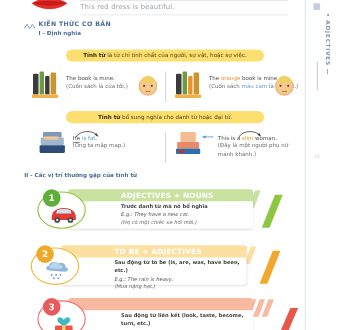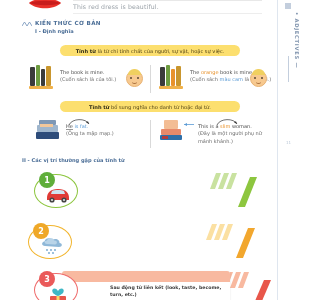--- a/index.html
+++ b/index.html
@@ -285,40 +285,58 @@
 
   <div class="sec2">II - Các vị trí thường gặp của tính từ</div>
 
   <div class="card" style="left:22px;top:170px;width:230px;">
     <svg class="slashes" style="left:188px;top:1px;" width="60" height="40" viewBox="0 0 60 40">
       <path d="M6 2 L0 18 L5 18 L11 2 Z" fill="#c9e2a0"></path>
       <path d="M14 2 L8 18 L13 18 L19 2 Z" fill="#c9e2a0"></path>
       <path d="M22 2 L16 18 L21 18 L27 2 Z" fill="#c9e2a0"></path>
       <path d="M40 6 L28 36 L35 36 L47 6 Z" fill="#8dc63f"></path>
     </svg>
+    <div class="card-body">
+      <div class="card-bar" style="background:#c9e2a0;"></div>
+      <div class="card-bar-title">ADJECTIVES + NOUNS</div>
+      <div class="card-txt">
+        <span class="l1">Trước danh từ mà nó bổ nghĩa</span>
+        <span class="l2">E.g.: They have a new car.</span>
+        <span class="l3">(Họ có một chiếc xe hơi mới.)</span>
+      </div>
+    </div>
     <div class="badge-ring" style="border-color:#8dc63f;">
       <div class="badge-num" style="background:#5fae3a;">1</div>
       <svg class="badge-ico" viewBox="0 0 26 20">
         <path d="M2 14 C2 9, 5 5, 13 5 C21 5, 24 9, 24 14 L24 16 L2 16 Z" fill="#e03b36"></path>
         <path d="M7 7 C9 5.6, 17 5.6, 19 7 L20 10 L6 10 Z" fill="#cfe3ef"></path>
         <circle cx="7" cy="16" r="2.6" fill="#444"></circle>
         <circle cx="19" cy="16" r="2.6" fill="#444"></circle>
         <circle cx="7" cy="16" r="1.1" fill="#ddd"></circle>
         <circle cx="19" cy="16" r="1.1" fill="#ddd"></circle>
       </svg>
     </div>
   </div>
 
   <div class="card" style="left:16px;top:221px;width:236px;">
     <svg class="slashes" style="left:190px;top:1px;" width="62" height="40" viewBox="0 0 62 40">
       <path d="M6 2 L0 18 L5 18 L11 2 Z" fill="#fbe0a2"></path>
       <path d="M14 2 L8 18 L13 18 L19 2 Z" fill="#fbe0a2"></path>
       <path d="M22 2 L16 18 L21 18 L27 2 Z" fill="#fbe0a2"></path>
       <path d="M42 6 L30 36 L37 36 L49 6 Z" fill="#f2a72e"></path>
     </svg>
+    <div class="card-body">
+      <div class="card-bar" style="background:#fbe0a2;"></div>
+      <div class="card-bar-title">TO BE + ADJECTIVES</div>
+      <div class="card-txt">
+        <span class="l1">Sau động từ to be (is, are, was, have been, etc.)</span>
+        <span class="l2">E.g.: The rain is heavy.</span>
+        <span class="l3">(Mưa nặng hạt.)</span>
+      </div>
+    </div>
     <div class="badge-ring" style="border-color:#f2b52e;">
       <div class="badge-num" style="background:#efa828;">2</div>
       <svg class="badge-ico" viewBox="0 0 26 20">
         <path d="M6 11 C2.5 11, 2 7, 5.5 6.5 C6 3, 11 2, 13 5 C17 2.5, 21 5, 20.5 8 C24 8.5, 23.5 12, 20 12 Z" fill="#8fb8d8"></path>
         <path d="M8 9 C5 9, 5 5.5, 8 5.5 C9 2.5, 14 2, 15 5.5 C18.5 5, 19 9, 16 9.5 Z" fill="#b9d4e8"></path>
         <circle cx="8" cy="15" r="0.9" fill="#6fa3cc"></circle>
         <circle cx="12" cy="15" r="0.9" fill="#6fa3cc"></circle>
         <circle cx="16" cy="15" r="0.9" fill="#6fa3cc"></circle>
         <circle cx="10" cy="18" r="0.9" fill="#6fa3cc"></circle>
         <circle cx="14" cy="18" r="0.9" fill="#6fa3cc"></circle>

